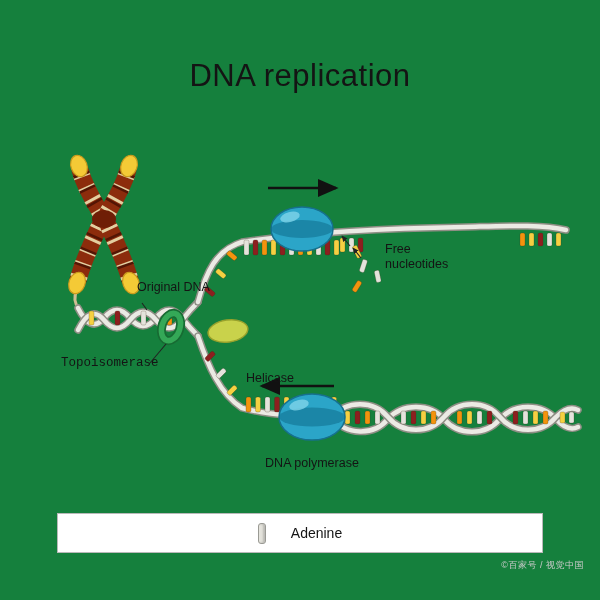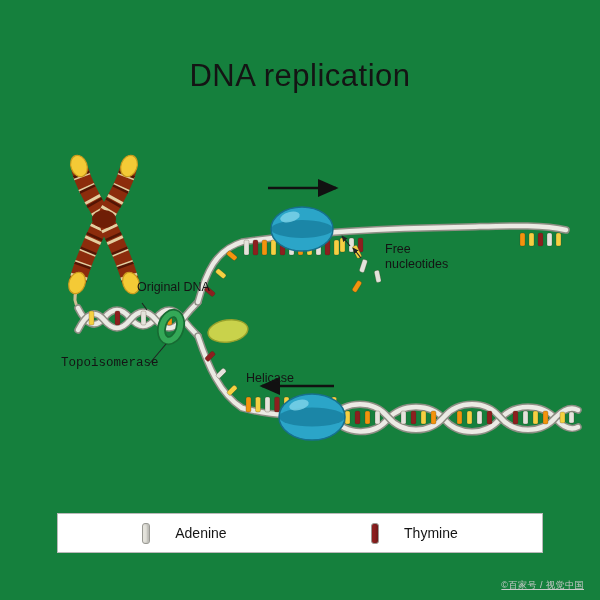--- a/index.html
+++ b/index.html
@@ -15,21 +15,21 @@
   .lbl-helicase { left:246px; top:324px;margin-top:47px; }
   .lbl-free { left:385px; top:242px; width:78px; }
   .lbl-poly { left:247px; top:456px; width:130px; text-align:center; }
   .legend { position:absolute; left:57px; right:57px; top:513px; height:40px;
             border:1px solid #b9b9b9; background:#fff; display:flex; align-items:center;
             justify-content:space-around; padding:0 12px; }
   .legend-item { display:flex; align-items:center; gap:25px; }
   .legend-icon { width:8px; height:21px; border-radius:3px; border:1px solid #9a9a94;
                  box-shadow: inset -2px 0 2px rgba(0,0,0,.18); }
   .legend-label { font-size:14px; color:#141414; }
-  .watermark { position:absolute; right:16px; bottom:8px; font-size:9px; color:#cbcbcb; letter-spacing:.5px;text-decoration:underline; }
+  .watermark { position:absolute; right:16px; bottom:28px; font-size:9px; color:#cbcbcb; letter-spacing:.5px; }
   
   .so { fill:none; stroke:#8f8e85; stroke-width:7.5; stroke-linecap:round; }
   .si { fill:none; stroke:#ebeae4; stroke-width:4.5; stroke-linecap:round; }
   
   .arm   { fill:none; stroke:#8c2c0c; stroke-width:17; stroke-linecap:round; }
   .band-l{ fill:none; stroke:#e3cfa0; stroke-width:17; stroke-dasharray:3 10; }
   .band-d{ fill:none; stroke:#531504; stroke-width:17; stroke-dasharray:2.5 13; stroke-dashoffset:6; }
   
   .arrow  { stroke:#111; stroke-width:2.6; marker-end:url(#ah); }
   .sarrow { stroke:#222; stroke-width:1.1; marker-end:url(#ahs); fill:none; }
@@ -179,26 +179,23 @@
       <line class="thin" x1="150" y1="363" x2="166" y2="344"></line>
       <line class="thin" x1="142" y1="303" x2="147" y2="310"></line>
     </g>
   </svg>
 
   <h1 class="title">DNA replication</h1>
   <div class="lbl lbl-original">Original DNA</div>
   <div class="lbl lbl-topo">Topoisomerase</div>
   <div class="lbl lbl-helicase">Helicase</div>
   <div class="lbl lbl-free">Free nucleotides</div>
+  <div class="lbl lbl-poly">DNA polymerase</div>
 
   <div class="legend">
     <div class="legend-item">
       <span class="legend-icon" style="background: rgb(228, 227, 220);"></span>
       <span class="legend-label">Adenine</span>
     </div>
-    <div class="legend-item">
-      <span class="legend-icon" style="background: rgb(140, 31, 31);"></span>
-      <span class="legend-label">Thymine</span>
-    </div>
   </div>
 
   <div class="watermark">©百家号 / 视觉中国</div>
 </div>
 
 </body></html>

